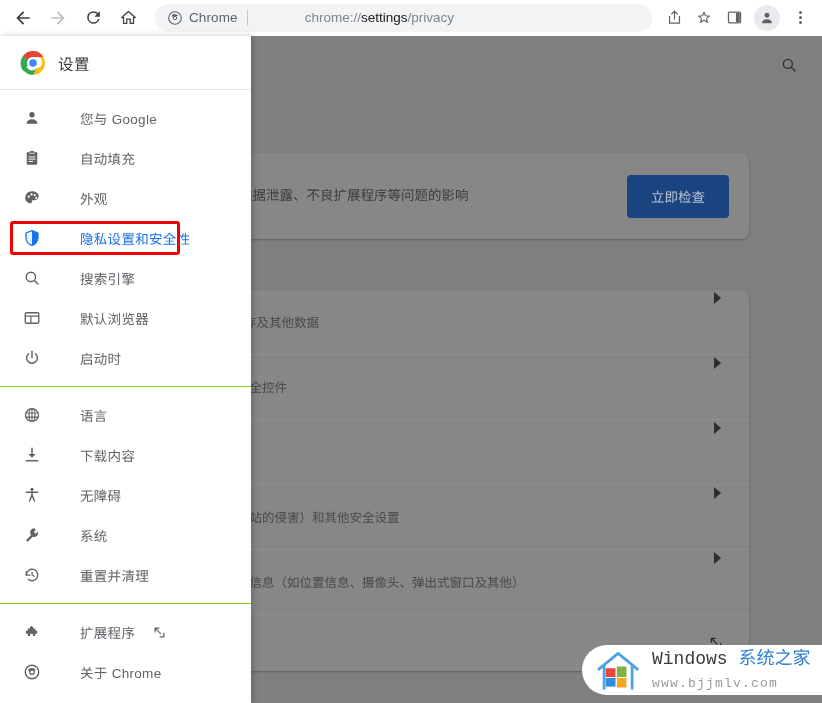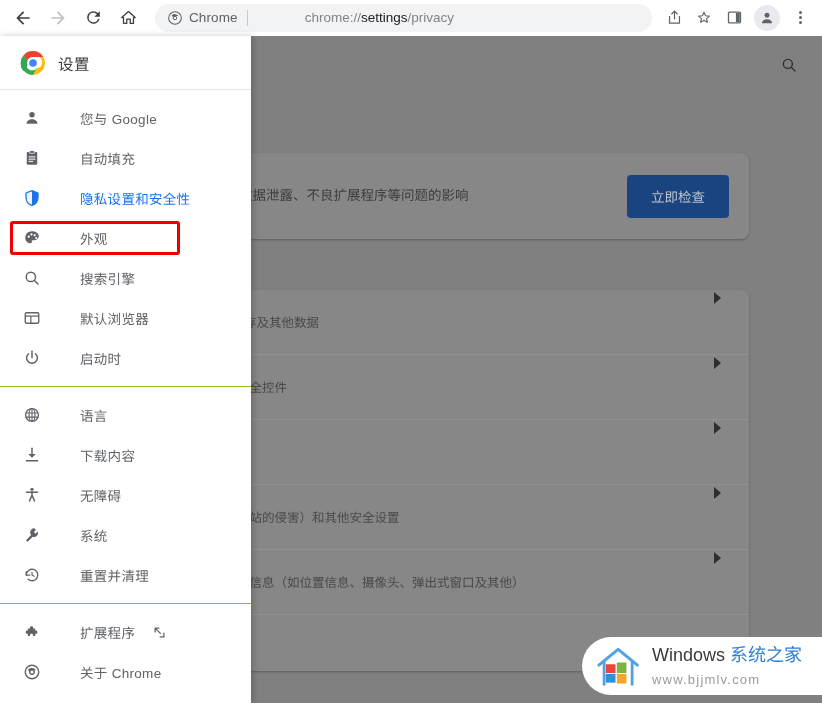--- a/index.html
+++ b/index.html
@@ -202,26 +202,27 @@
     position: absolute;
     left: 10px; top: 185px; width: 170px; height: 34px;
     border: 3px solid #f00000;
     border-radius: 3px;
     pointer-events: none;
   }
 
   
   .watermark {
     position: absolute; right: 0px; bottom: 8px;
-    height: 58px; width: 240px;
+    height: 50px; width: 240px;
     background: #ffffff;
     border-radius: 29px 0 0 29px;
     display: flex; align-items: center;
     padding-left: 14px;
     box-shadow: 0 0 0 rgba(0,0,0,0);
+    font-family: Liberation Mono, monospace;
   }
   .wm-logo { width: 46px; height: 42px; flex: 0 0 auto; }
   .wm-text { margin-left: 10px; line-height: 1.05; }
   .wm-line1 { font-size: 18px; color: #3a3a3a; white-space: nowrap; }
   .wm-line1 .cn { color: #2f7fd4; }
   .wm-line2 { font-size: 13px; color: #9b9b9b; letter-spacing: 1.2px; margin-top: 8px; }
 </style>
 </head>
 <body>
 
@@ -418,42 +419,42 @@
         <span class="mi-icon">
           <svg width="18" height="18" viewBox="0 0 24 24">
             <rect x="5" y="4" width="14" height="17" rx="1.6" fill="#5f6368"></rect>
             <rect x="8.6" y="2.2" width="6.8" height="3.6" rx="1.2" fill="#5f6368" stroke="#fff" stroke-width="1"></rect>
             <path d="M8 10.5h8M8 13.5h8M8 16.5h5" stroke="#fff" stroke-width="1.3" stroke-linecap="round"></path>
           </svg>
         </span>
         <span class="mi-label">自动填充</span>
       </div>
 
-      <div class="menu-item active">
-        <span class="mi-icon">
-          <svg width="18" height="18" viewBox="0 0 24 24">
-            <path d="M12 2.2l8 3.1v6.1c0 5-3.4 9.3-8 10.4-4.6-1.1-8-5.4-8-10.4V5.3z" fill="#1a73e8"></path>
-            <path d="M12 2.2v19.6c-4.6-1.1-8-5.4-8-10.4V5.3z" fill="#ffffff" opacity=".92"></path>
-            <path d="M12 2.2l8 3.1v6.1c0 5-3.4 9.3-8 10.4-4.6-1.1-8-5.4-8-10.4V5.3z" fill="none" stroke="#1a73e8" stroke-width="1.7" stroke-linejoin="round"></path>
-          </svg>
-        </span>
-        <span class="mi-label">隐私设置和安全性</span>
-      </div>
-
       <div class="menu-item">
         <span class="mi-icon">
           <svg width="18" height="18" viewBox="0 0 24 24">
             <path d="M12 3c-5 0-9 3.8-9 8.6 0 4.6 3.6 7.4 7 7.4 1.2 0 1.9-.7 1.9-1.6 0-.6-.3-.9-.3-1.4 0-.6.5-1.1 1.3-1.1H15c3.2 0 6-2.3 6-5.7C21 6 17.1 3 12 3z" fill="#5f6368"></path>
             <circle cx="7.6" cy="10.3" r="1.5" fill="#fff"></circle>
             <circle cx="11.3" cy="7.3" r="1.5" fill="#fff"></circle>
             <circle cx="15.6" cy="8.3" r="1.5" fill="#fff"></circle>
             <circle cx="17.5" cy="12" r="1.4" fill="#fff"></circle>
           </svg>
         </span>
         <span class="mi-label">外观</span>
+      </div>
+
+      <div class="menu-item active">
+        <span class="mi-icon">
+          <svg width="18" height="18" viewBox="0 0 24 24">
+            <path d="M12 2.2l8 3.1v6.1c0 5-3.4 9.3-8 10.4-4.6-1.1-8-5.4-8-10.4V5.3z" fill="#1a73e8"></path>
+            <path d="M12 2.2v19.6c-4.6-1.1-8-5.4-8-10.4V5.3z" fill="#ffffff" opacity=".92"></path>
+            <path d="M12 2.2l8 3.1v6.1c0 5-3.4 9.3-8 10.4-4.6-1.1-8-5.4-8-10.4V5.3z" fill="none" stroke="#1a73e8" stroke-width="1.7" stroke-linejoin="round"></path>
+          </svg>
+        </span>
+        <span class="mi-label">隐私设置和安全性</span>
       </div>
 
       <div class="menu-item">
         <span class="mi-icon">
           <svg width="18" height="18" viewBox="0 0 24 24">
             <circle cx="10.5" cy="10.5" r="6.2" fill="none" stroke="#5f6368" stroke-width="1.9"></circle>
             <path d="M15.2 15.2L20 20" stroke="#5f6368" stroke-width="1.9" stroke-linecap="round"></path>
           </svg>
         </span>
         <span class="mi-label">搜索引擎</span>

